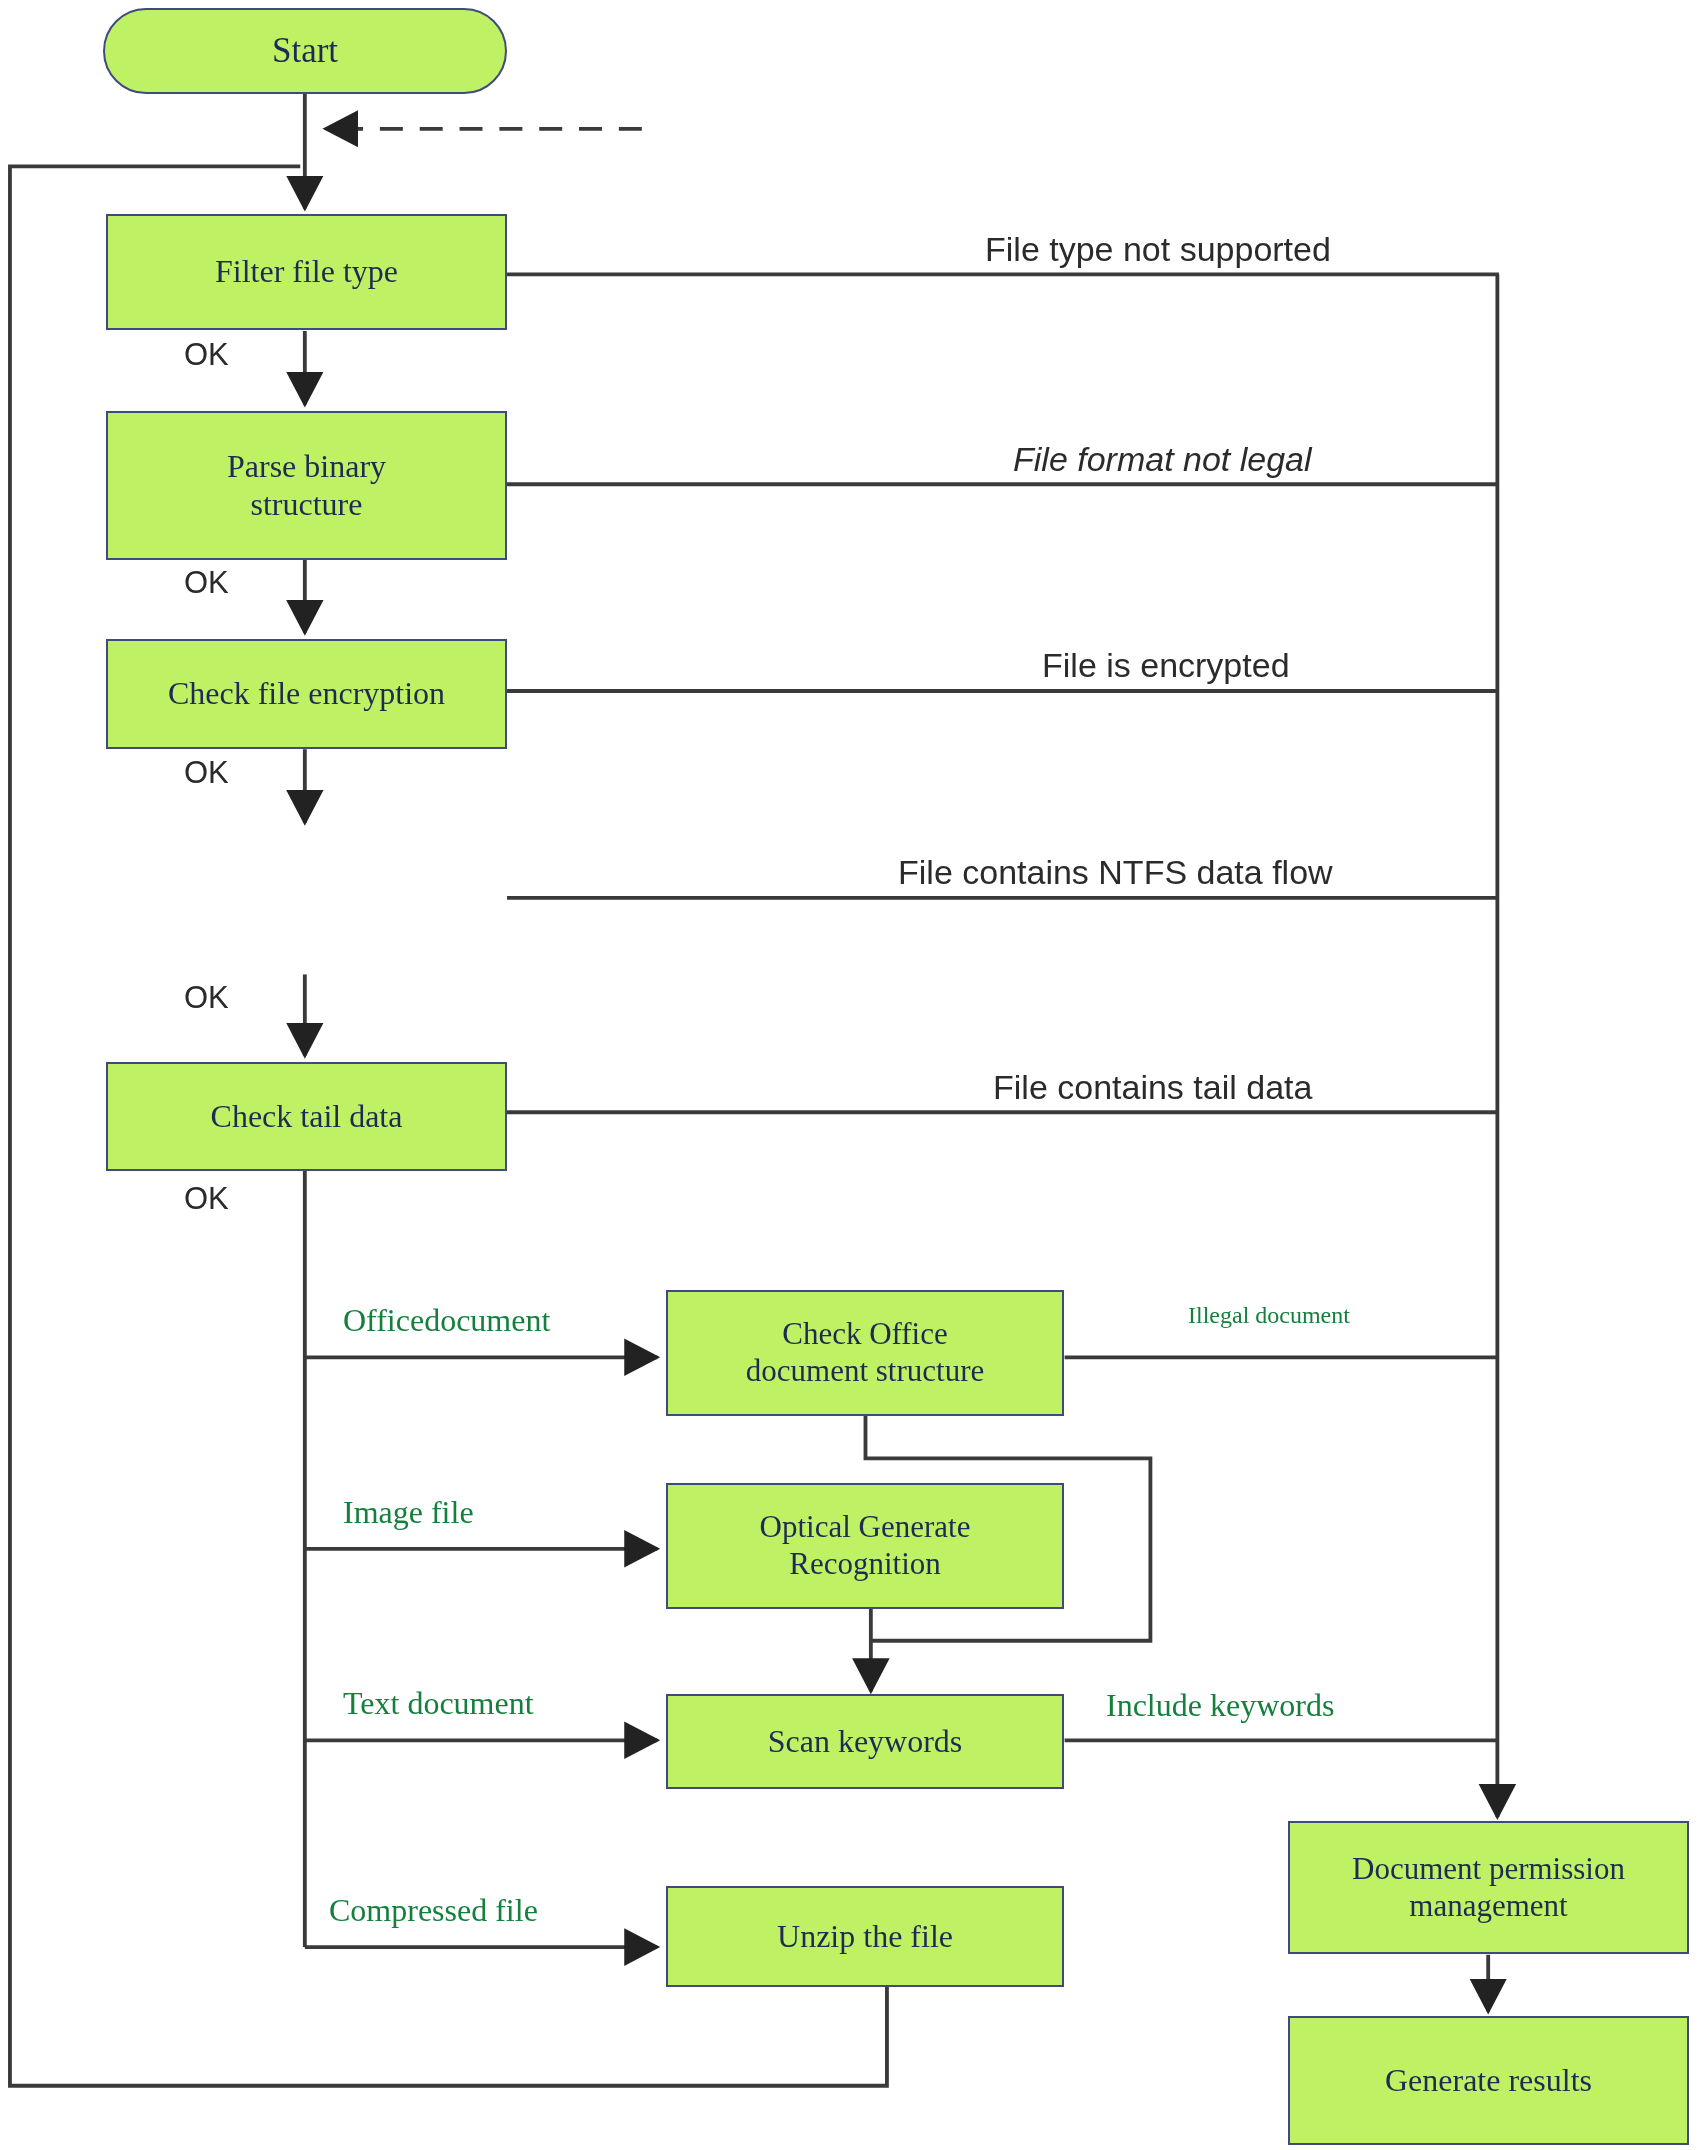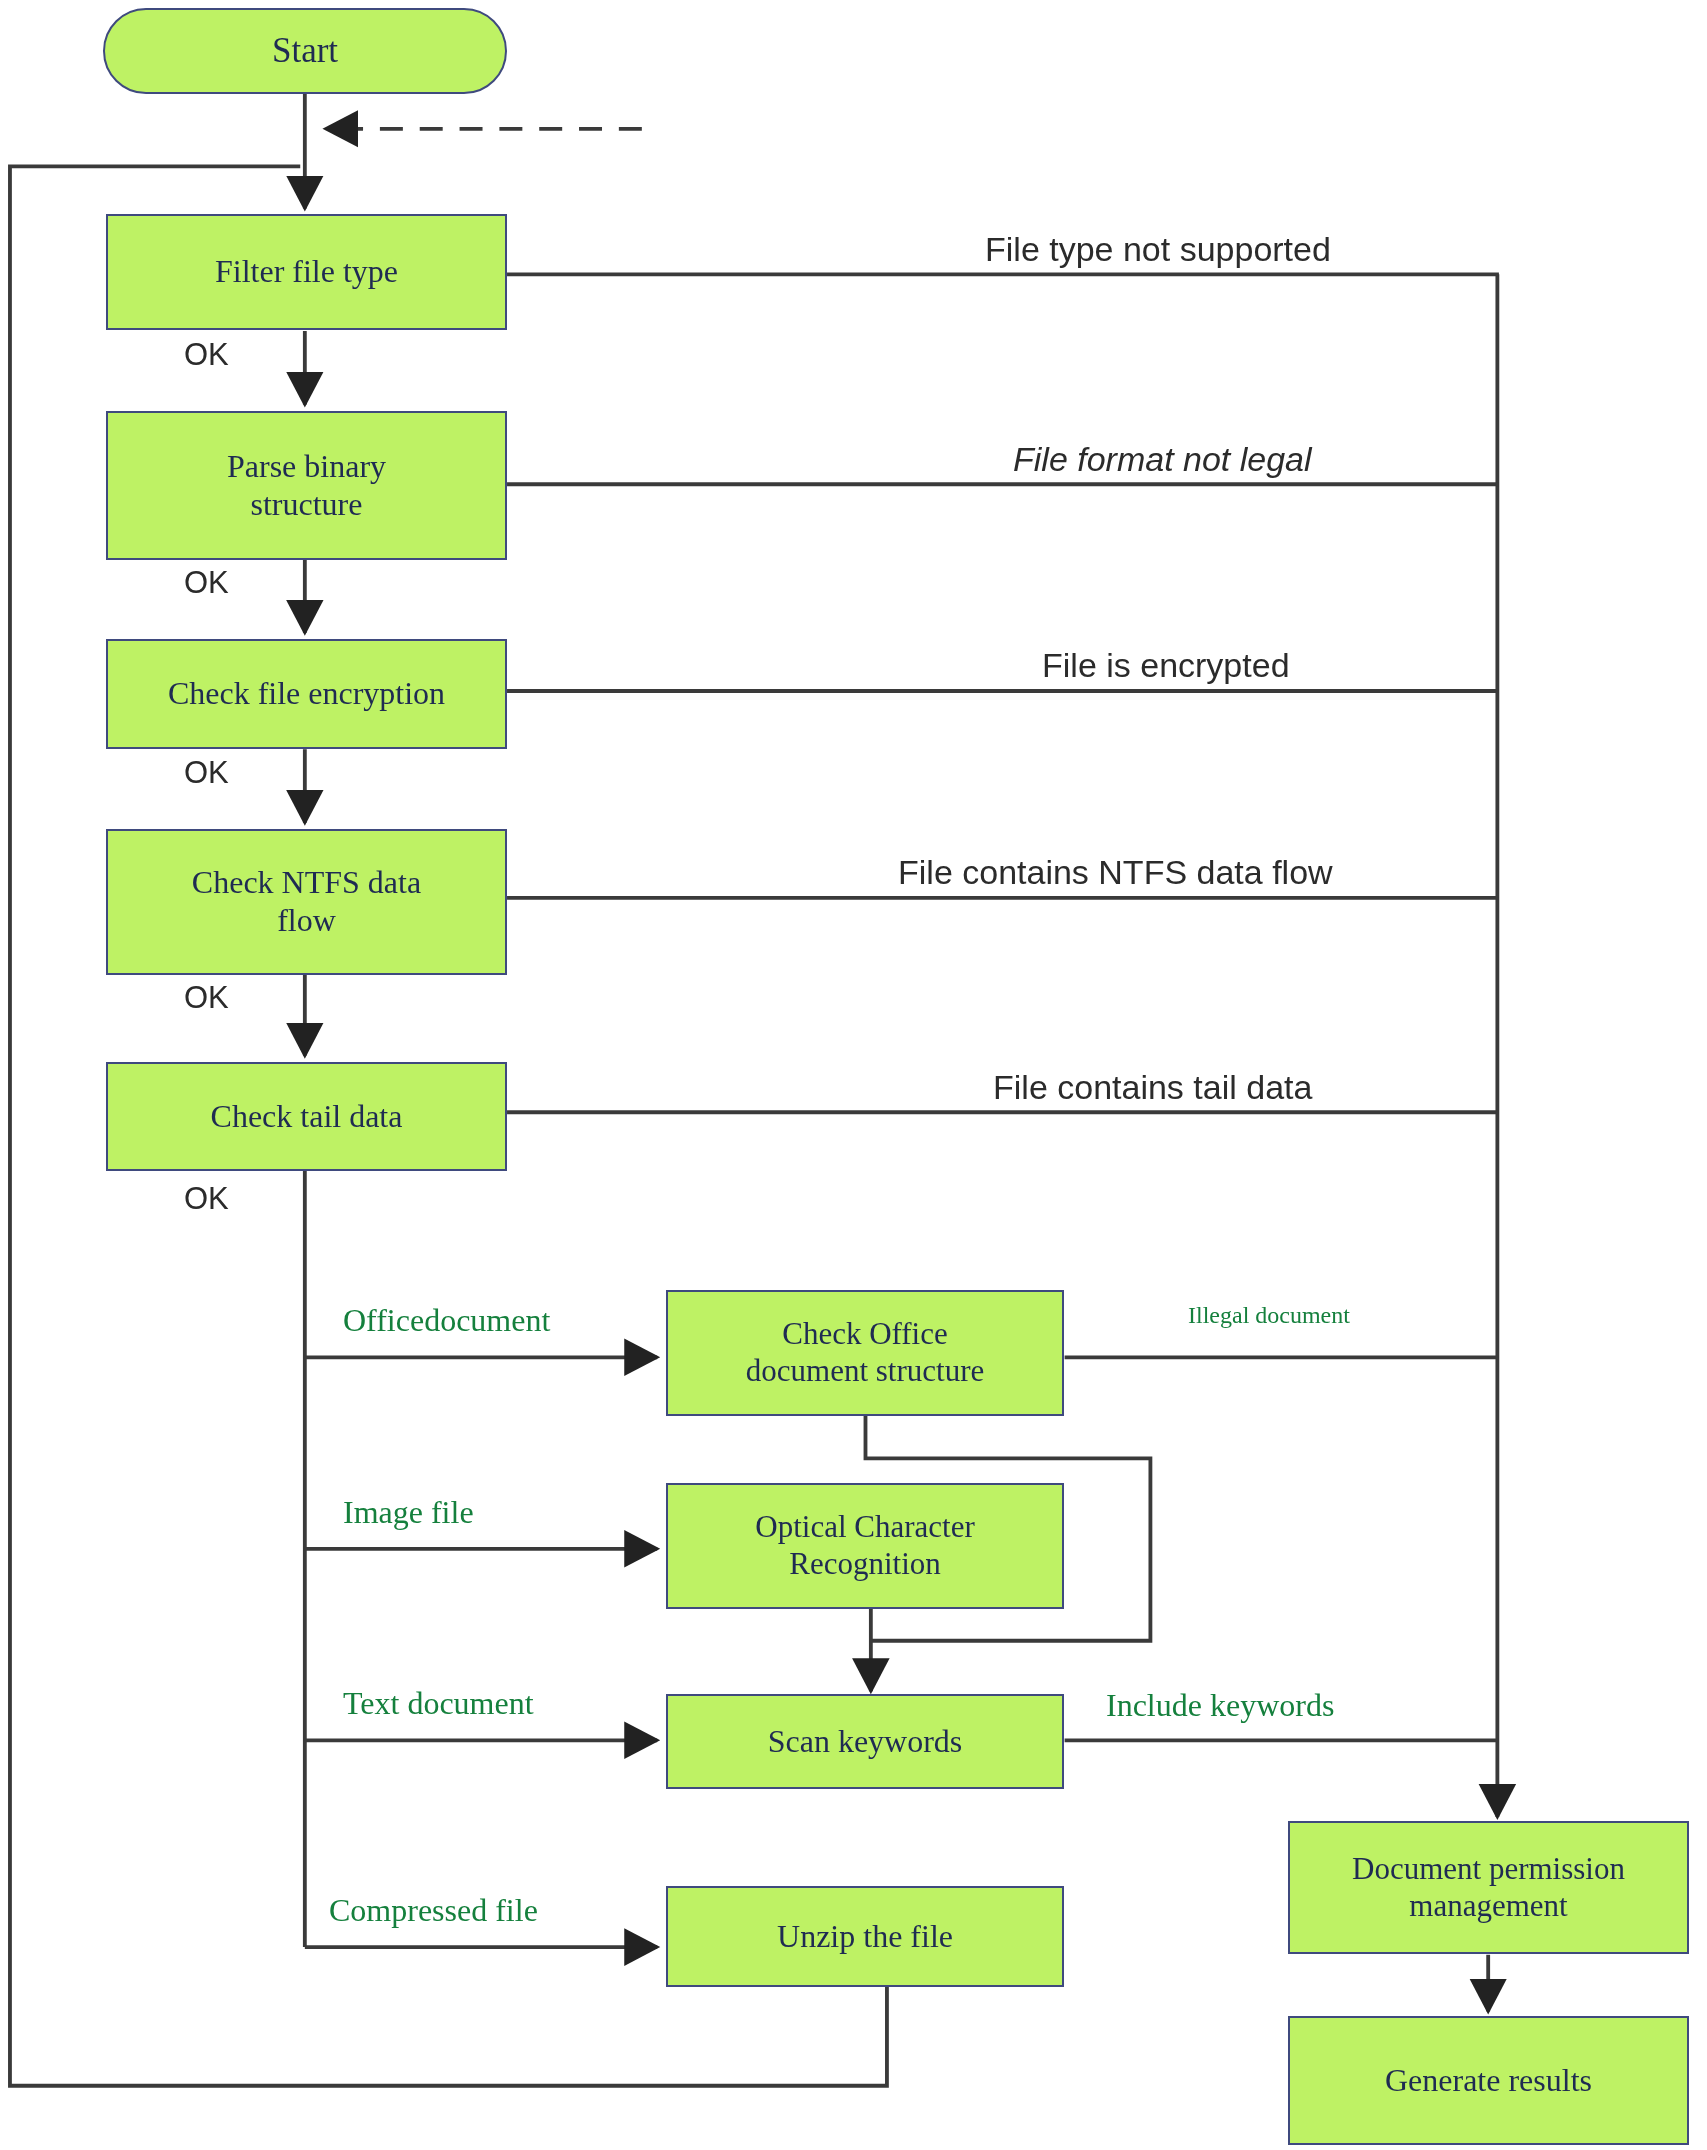--- a/index.html
+++ b/index.html
@@ -75,36 +75,32 @@
 
   <div class="node proc" style="left:106px;top:411px;width:401px;height:149px;">
     <span class="txt" style="font-size:32px;white-space:pre-line;">Parse binary
 structure</span>
   </div>
 
   <div class="node proc" style="left:106px;top:639px;width:401px;height:110px;">
     <span class="txt" style="font-size:32px;white-space:pre-line;">Check file encryption</span>
   </div>
 
-  <div class="node proc" style="left:106px;top:829px;width:401px;height:146px;">
-    <span class="txt" style="font-size:32px;white-space:pre-line;">Check NTFS data
-flow</span>
-  </div>
 
   <div class="node proc" style="left:106px;top:1062px;width:401px;height:109px;">
     <span class="txt" style="font-size:32px;white-space:pre-line;">Check tail data</span>
   </div>
 
   <div class="node proc" style="left:666px;top:1290px;width:398px;height:126px;">
     <span class="txt" style="font-size:31px;white-space:pre-line;">Check Office
 document structure</span>
   </div>
 
   <div class="node proc" style="left:666px;top:1483px;width:398px;height:126px;">
-    <span class="txt" style="font-size:31px;white-space:pre-line;">Optical Character
+    <span class="txt" style="font-size:31px;white-space:pre-line;">Optical Generate
 Recognition</span>
   </div>
 
   <div class="node proc" style="left:666px;top:1694px;width:398px;height:95px;">
     <span class="txt" style="font-size:32px;white-space:pre-line;">Scan  keywords</span>
   </div>
 
   <div class="node proc" style="left:666px;top:1886px;width:398px;height:101px;">
     <span class="txt" style="font-size:32px;white-space:pre-line;">Unzip the file</span>
   </div>

